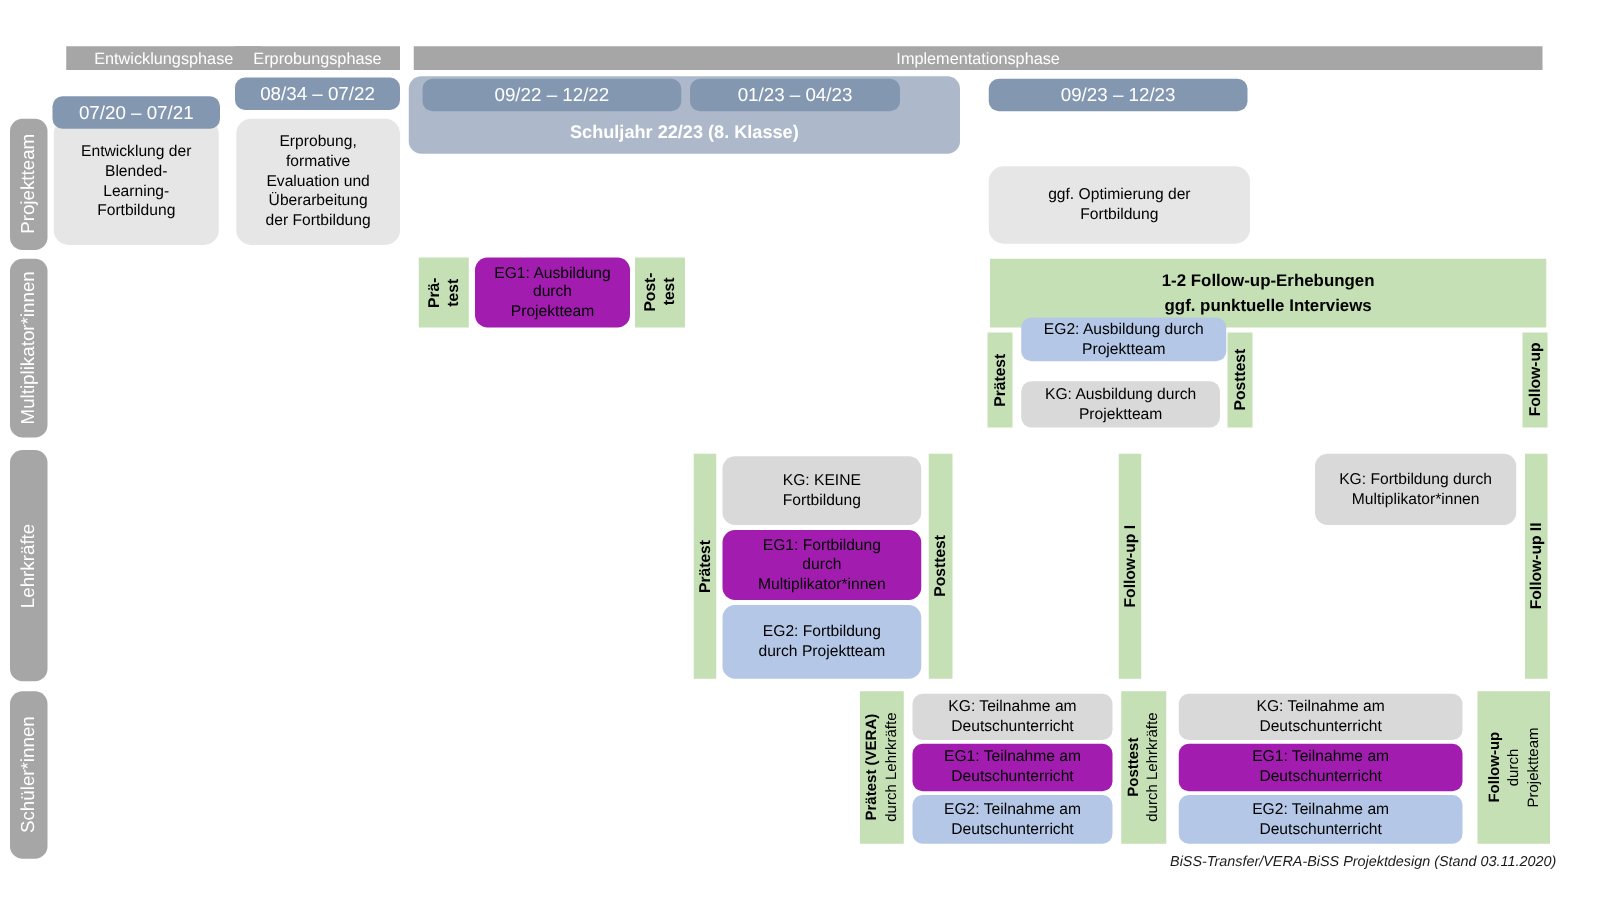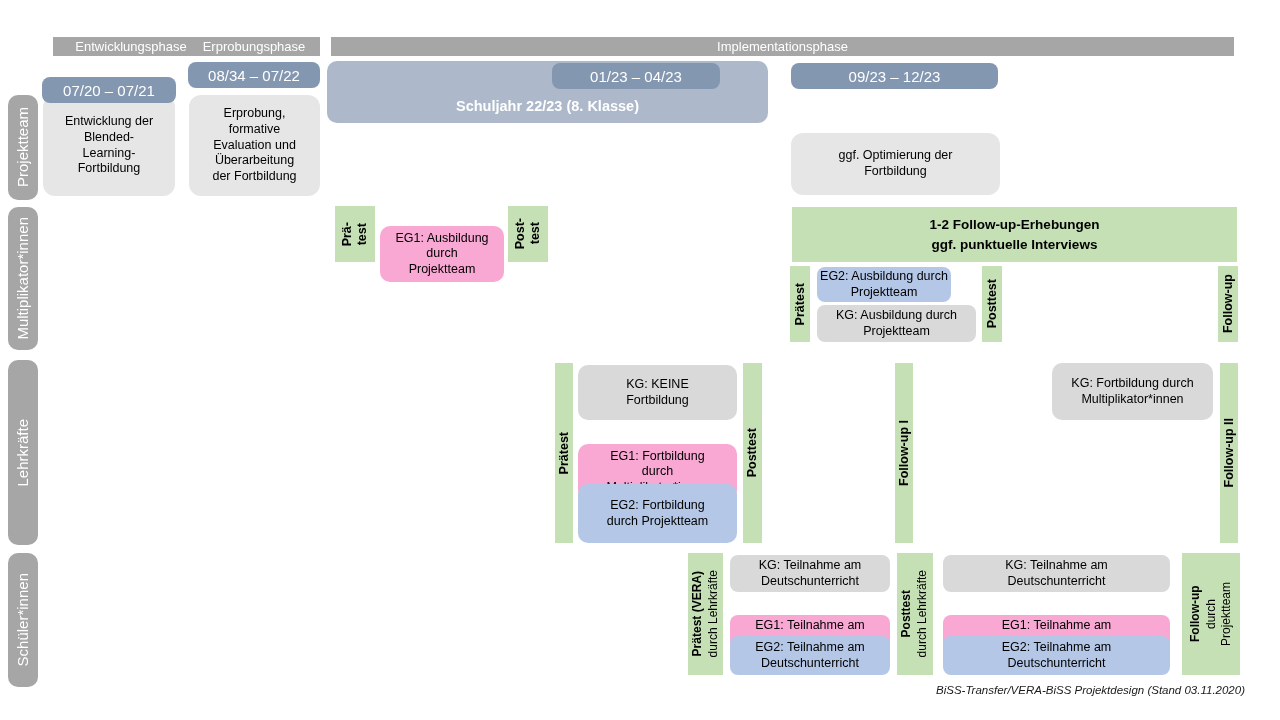--- a/index.html
+++ b/index.html
@@ -32,21 +32,21 @@
   .gray-box {
     background:#e7e6e6; border-radius:12px;
     display:flex; align-items:center; justify-content:center; font-size:12.5px;
   }
   .cell {
     border-radius:8px; display:flex; align-items:center; justify-content:center;
     font-size:12.5px;
   }
   .r10 { border-radius:10px; }
   .kg  { background:#d9d9d9; }
-  .eg1 { background:#f9a8d4;margin-top:20px; }
+  .eg1 { background:#a21caf; }
   .eg2 { background:#b4c7e7; }
   .green { background:#c5e0b4; display:flex; align-items:center; justify-content:center; }
   .txt { white-space:pre-line; text-align:center; line-height:1.25; }
   .hdr-txt { white-space:pre-line; text-align:center; line-height:1.45; font-weight:bold; font-size:13.5px; }
   .vtext {
     writing-mode:vertical-rl; transform:rotate(180deg);
     white-space:pre-line; text-align:center; line-height:1.2;
   }
   .bold { font-weight:bold; }
   .fs12 { font-size:12.5px; }
@@ -78,20 +78,23 @@
   <div class="abs sy-container" style="left:327px;top:61px;width:441px;height:62px">
     <div class="sy-label">Schuljahr 22/23 (8. Klasse)</div>
   </div>
 
   <div class="abs date-bar" style="left:42px;top:77px;width:134px;height:26px">
     <span>07/20 – 07/21</span>
   </div>
   <div class="abs date-bar" style="left:188px;top:62px;width:132px;height:26px">
     <span>08/34 – 07/22</span>
   </div>
+  <div class="abs date-bar" style="left:338px;top:63px;width:207px;height:26px">
+    <span>09/22 – 12/22</span>
+  </div>
   <div class="abs date-bar" style="left:552px;top:63px;width:168px;height:26px">
     <span>01/23 – 04/23</span>
   </div>
   <div class="abs date-bar" style="left:791px;top:63px;width:207px;height:26px">
     <span>09/23 – 12/23</span>
   </div>
 
   <div class="abs rowlabel" style="left:8px;top:95px;width:30px;height:105px">
     <span class="vtext">Projektteam</span>
   </div>
@@ -136,21 +139,21 @@
     <span class="vtext bold fs12">Post-
 test</span>
   </div>
   <div class="abs green" style="left:792px;top:207px;width:445px;height:55px">
     <span class="hdr-txt">1-2 Follow-up-Erhebungen
 ggf. punktuelle Interviews</span>
   </div>
   <div class="abs green" style="left:790px;top:266px;width:20px;height:76px">
     <span class="vtext bold fs12">Prätest</span>
   </div>
-  <div class="abs cell eg2" style="left:817px;top:267px;width:134px;height:35px">
+  <div class="abs cell eg2" style="left:817px;top:254px;width:164px;height:35px">
     <span class="txt">EG2: Ausbildung durch
 Projektteam</span>
   </div>
   <div class="abs cell kg" style="left:817px;top:305px;width:159px;height:37px">
     <span class="txt">KG: Ausbildung durch
 Projektteam</span>
   </div>
   <div class="abs green" style="left:982px;top:266px;width:20px;height:76px">
     <span class="vtext bold fs12">Posttest</span>
   </div>

